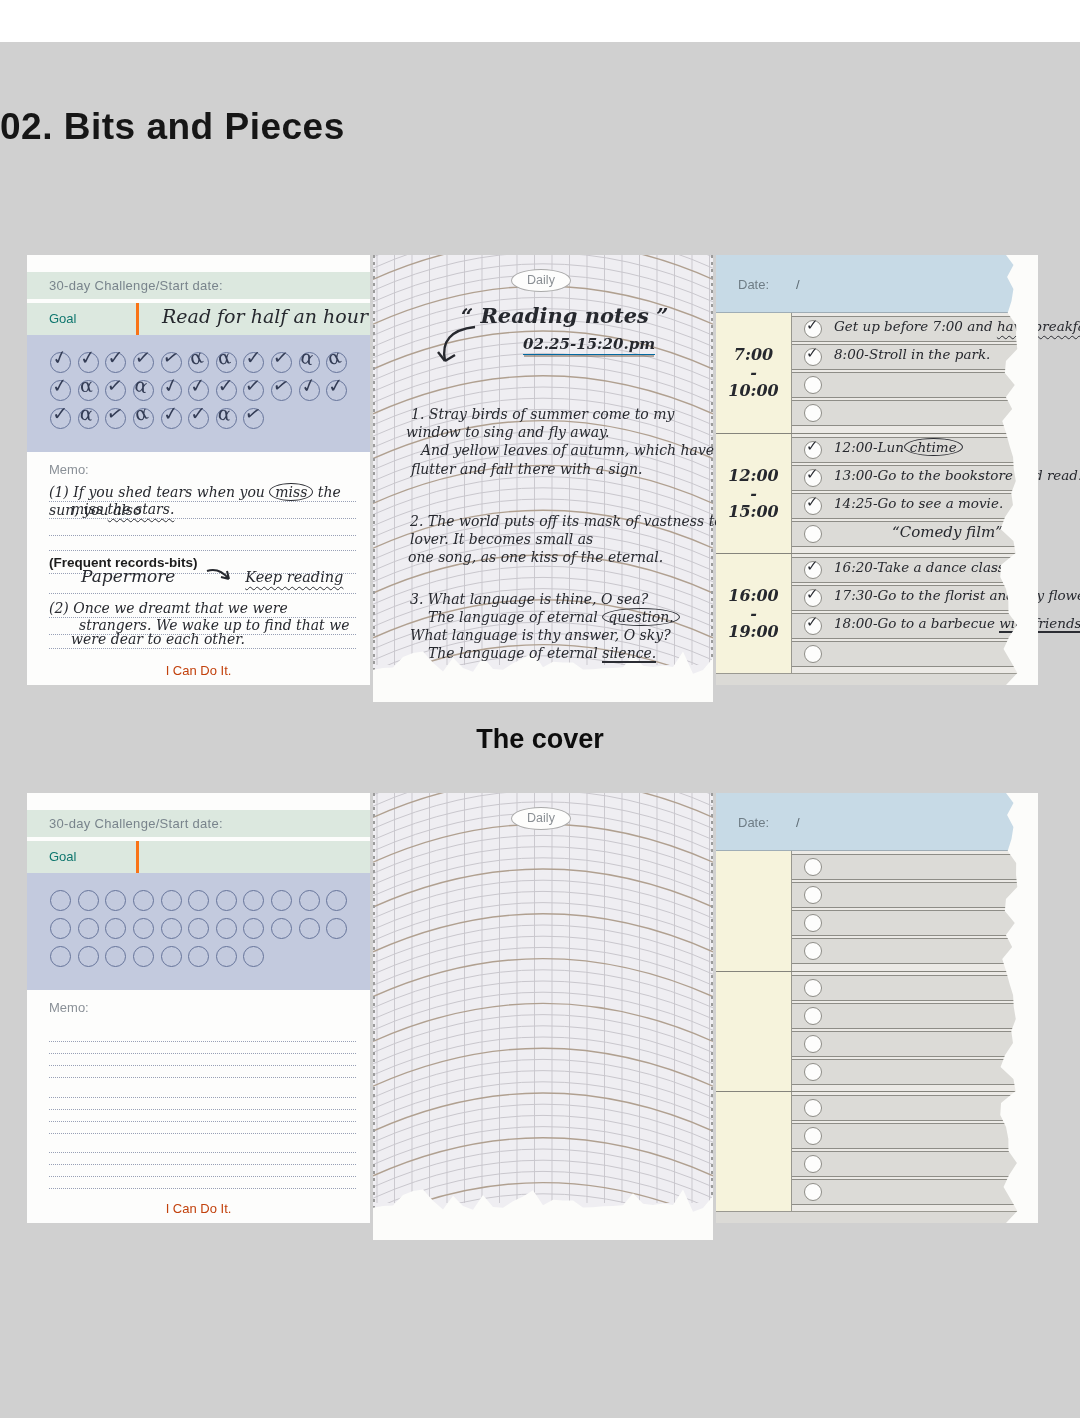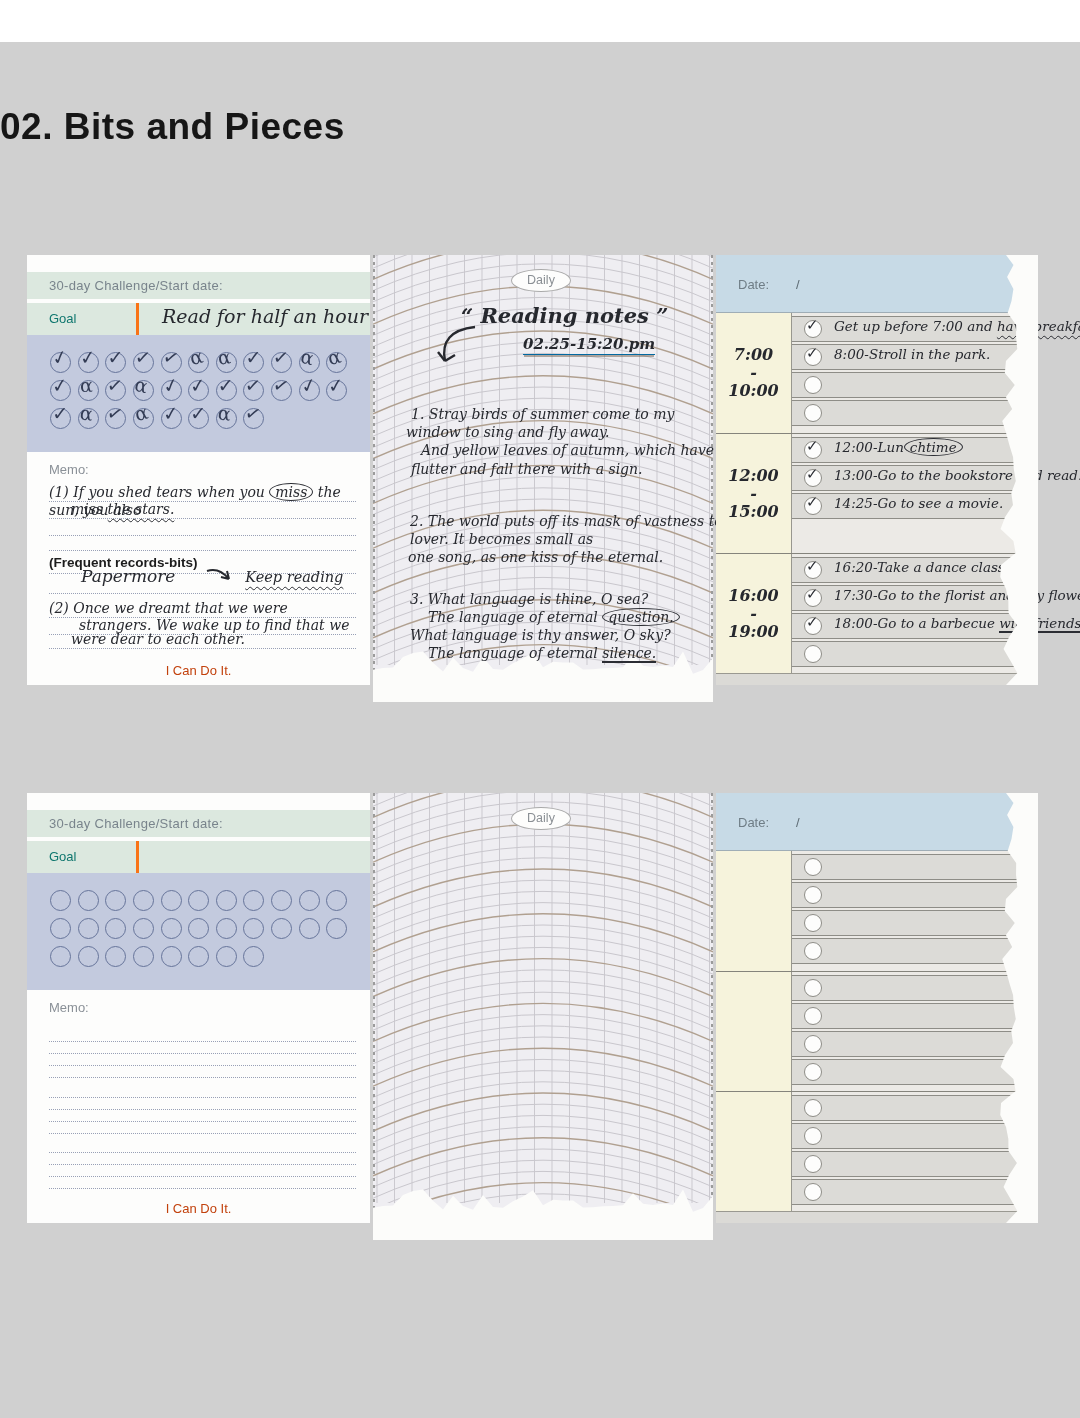--- a/index.html
+++ b/index.html
@@ -357,20 +357,24 @@
                 <i class="cm">✓</i>
               </span>
             <span class="task hand"><span>13:00-Go to the bookstore and read.</span></span>
           </div>
           <div class="srow">
             <span class="chk on">
                 <i class="cm">✓</i>
               </span>
             <span class="task hand"><span>14:25-Go to see a movie.</span></span>
           </div>
+          <div class="srow">
+            <span class="chk"></span>
+            <span class="task hand center"><span>“Comedy film”</span></span>
+          </div>
         </div>
       </div>
       <div class="sblock">
         <div class="stime">
           <span class="hand">16:00</span>
           <span class="hand">-</span>
           <span class="hand">19:00</span>
         </div>
         <div class="srows">
           <div class="srow">
@@ -396,20 +400,21 @@
           </div>
         </div>
       </div>
     </div>
     <div class="abs sc-foot"></div>
     <svg class="tornr abs" style="right:0;top:0;z-index:4;" width="44" height="430">
         <path d="M44 0 L44 430 L12 430 L23.312050631880993 418 L16.583785242866725 406 L9.540502097806893 394 L15.081003176986997 382 L22.922115290391957 370 L14.472553796033026 358 L14.355094037062372 346 L12.027421149952715 334 L6.262479708791943 322 L7.0464243980768515 310 L21.613073569256812 298 L19.40788140135828 286 L6.582054282960598 274 L11.065653401093623 262 L18.983304261724697 250 L17.28823198625014 238 L21.792209483348415 226 L19.766457486954096 214 L19.05827938434959 202 L15.340513318733429 190 L12.10111260515987 178 L8.245414834149415 166 L18.14576913397468 154 L11.9088384263232 142 L20.75717777220416 130 L10.847959013481159 118 L11.950988117430825 106 L23.26529041822505 94 L22.05845494955429 82 L22.15910119448381 70 L13.68145594633097 58 L17.49832789554057 46 L19.403287107001233 34 L13.08687677346461 22 L19.497493138173013 10 L12 0 Z" fill="#fcfcfa"></path>
       </svg>
   </div>
 
+  <div class="abs section-label" style="top:724px;">The cover</div>
 
   <div class="card ch-card" style="left:27px;top:793px;">
     <div class="abs ch-band ch-head">30-day Challenge/Start date:</div>
     <div class="abs ch-band ch-goalrow">
       <div class="abs ch-goalcell">Goal</div>
     </div>
     <div class="abs ch-blue"></div>
     <div class="abs circles">
         <span class="ck"></span>
         <span class="ck"></span>

